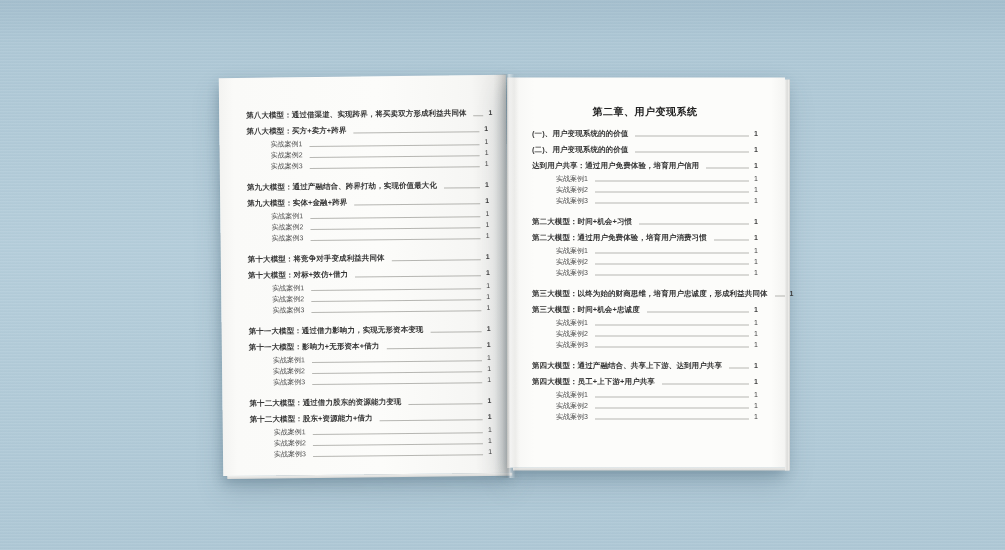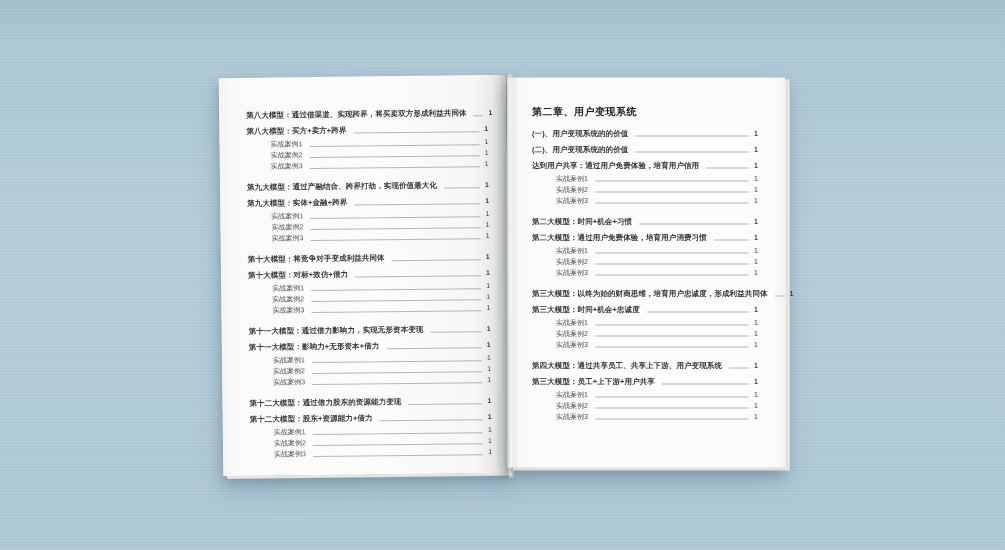--- a/index.html
+++ b/index.html
@@ -55,21 +55,21 @@
       rgba(110,110,105,0) 0%, rgba(95,95,90,0.10) 30%,
       rgba(70,70,65,0.17) 46%, rgba(45,45,42,0.10) 52%,
       rgba(255,255,255,0.45) 60%, rgba(150,150,145,0.08) 80%,
       rgba(150,150,145,0) 100%);
   }
   .page-content { position:relative; z-index:2; }
   .content-left  { padding:31px 18px 0 27px; }
   .content-right { padding:27px 27px 0 25px; }
 
   .chapter-title {
-    text-align:left; font-size:10px; font-weight:700; color:#202020;
+    text-align:center; font-size:10px; font-weight:700; color:#202020;
     height:13px; line-height:13px; letter-spacing:0.5px; margin-bottom:9px;
   }
   .toc-group + .toc-group { margin-top:9px; }
   .toc-row { display:flex; align-items:flex-end; }
   .toc-row.main {
     height:12px; font-size:7.5px; font-weight:600; color:#363636;
     letter-spacing:0.1px; white-space:nowrap;
   }
   .toc-row.main + .toc-row.main { margin-top:4px; }
   .toc-row.case {
@@ -314,26 +314,26 @@
               <span class="toc-page">1</span>
             </div>
             <div class="toc-row case">
               <span class="toc-label">实战案例3</span>
               <span class="toc-leader"></span>
               <span class="toc-page">1</span>
             </div>
           </div>
           <div class="toc-group">
             <div class="toc-row main">
-              <span class="toc-label">第四大模型：通过共享员工、共享上下游、用户变现系统</span>
-              <span class="toc-leader"></span>
-              <span class="toc-page">1</span>
-            </div>
-            <div class="toc-row main">
-              <span class="toc-label">第三大模型：员工+上下游+用户共享</span>
+              <span class="toc-label">第四大模型：通过产融结合、共享上下游、达到用户共享</span>
+              <span class="toc-leader"></span>
+              <span class="toc-page">1</span>
+            </div>
+            <div class="toc-row main">
+              <span class="toc-label">第四大模型：员工+上下游+用户共享</span>
               <span class="toc-leader"></span>
               <span class="toc-page">1</span>
             </div>
             <div class="toc-row case">
               <span class="toc-label">实战案例1</span>
               <span class="toc-leader"></span>
               <span class="toc-page">1</span>
             </div>
             <div class="toc-row case">
               <span class="toc-label">实战案例2</span>

